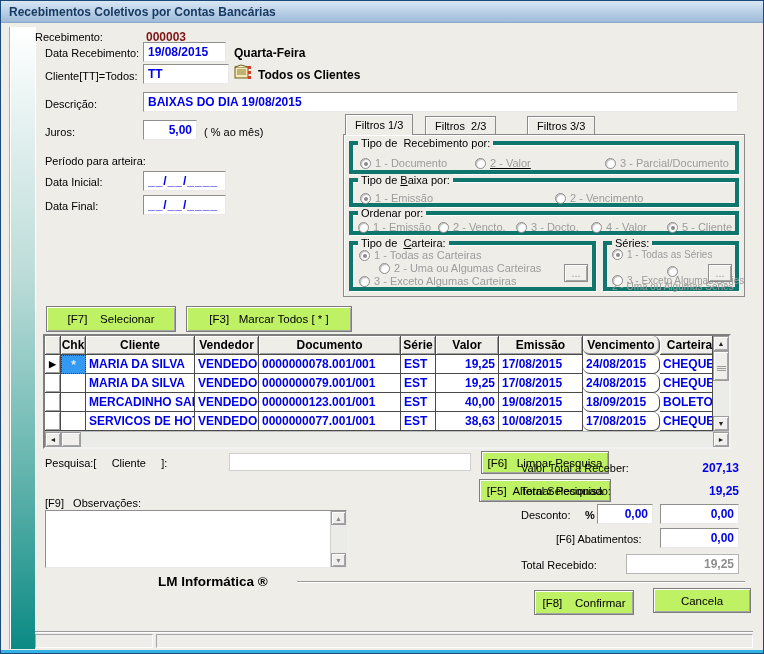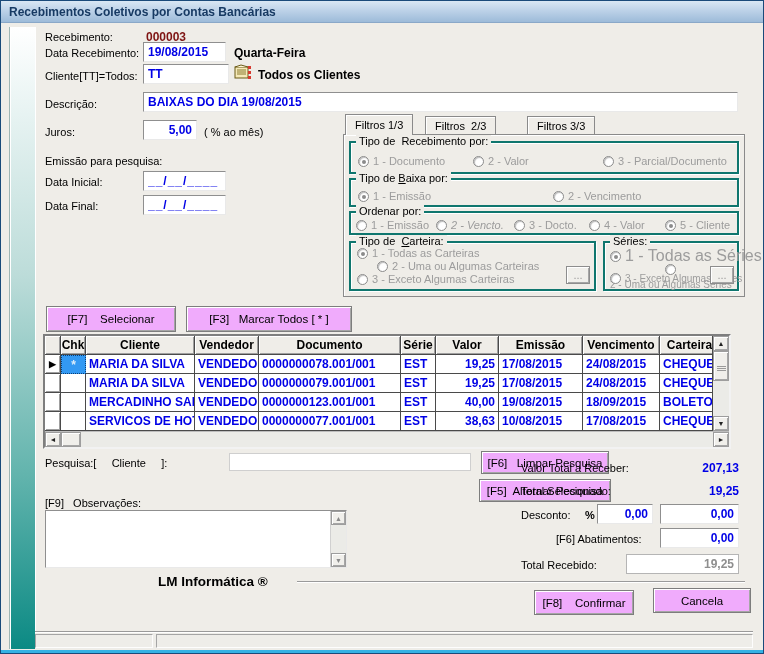--- a/index.html
+++ b/index.html
@@ -12,24 +12,24 @@
   .frame-bottom{position:absolute;left:0;right:0;bottom:0;height:3px;background:#35b2e4;}
   .teal-band{position:absolute;left:10px;top:26px;width:24px;height:622px;
     background:linear-gradient(180deg,#ffffff 0%,#e7f3f2 14%,#bcdcd9 40%,#62b4ad 72%,#0b8a84 100%);
     box-shadow:-1px 0 0 #ffffff,-2px 0 0 #9fb6b4,1px 0 0 #ffffff;}
   .lbl{position:absolute;font-size:11px;color:#000;white-space:pre;}
   .b{font-weight:bold;}
   .tb{position:absolute;background:#fff;border:1px solid #8f8f8f;border-bottom-color:#e9e9e9;border-right-color:#e9e9e9;
      font-size:12px;font-weight:bold;color:#0000e6;padding:0 4px;outline:none;}
   .tb.right{text-align:right;}
   .tb.gray{color:#8e8e8e;}
-  .btn{position:absolute;background:#f0abfc;border:1px solid #7d7d7d;
+  .btn{position:absolute;background:#bef264;border:1px solid #7d7d7d;
      box-shadow:inset 1px 1px 0 #ffffff,inset -1px -1px 0 #a6a6a6;
      font-size:11.5px;color:#000;display:flex;align-items:center;justify-content:center;white-space:pre;cursor:default;}
-  .gb{position:absolute;border:2px solid #0f766e;box-shadow:inset 1px 1px 0 #fff,1px 1px 0 #fff;}
+  .gb{position:absolute;border:4px solid #0f766e;box-shadow:inset 1px 1px 0 #fff,1px 1px 0 #fff;}
   .gb-cap{position:absolute;top:-8px;left:5px;background:#efede8;padding:0 3px;font-size:11px;color:#000;white-space:pre;}
   .radio{position:absolute;display:flex;align-items:center;gap:4px;white-space:nowrap;}
   .rdot{width:11px;height:11px;border-radius:50%;background:#fff;border:1px solid #8b8b8b;
      box-shadow:inset 1px 1px 1px #bdbdbd;position:relative;flex:0 0 auto;}
   .radio.checked .rdot::after{content:"";position:absolute;left:3px;top:3px;width:4px;height:4px;border-radius:50%;background:#8b8b8b;}
   .rlabel{font-size:11px;color:#9c9c9c;}
   .tab{position:absolute;height:19px;background:#efede8;border:1px solid #8a8a8a;border-bottom:none;
      box-shadow:inset 1px 1px 0 #fff;font-size:11px;display:flex;align-items:center;padding:0 9px;white-space:pre;}
   .tab.active{height:21px;z-index:3;}
   .tabpanel{position:absolute;left:342px;top:133px;width:402px;height:163px;border:1px solid #8a8a8a;
@@ -41,21 +41,21 @@
   .grid{position:absolute;left:42px;top:333px;width:688px;height:115px;background:#fff;
      border:2px solid;border-color:#7e7e7e #f2f2f2 #f2f2f2 #7e7e7e;}
   .grow{display:flex;height:19px;}
   .gcell{border-right:1px solid #4a4a4a;border-bottom:1px solid #4a4a4a;overflow:hidden;white-space:nowrap;
      font-size:12px;display:flex;align-items:center;padding:0 3px;}
   .ghead .gcell{background:#efede8;font-weight:bold;justify-content:center;
      box-shadow:inset 1px 1px 0 #fff,inset -1px -1px 0 #9f9f9f;}
   .gind{background:#efede8;box-shadow:inset 1px 1px 0 #fff,inset -1px -1px 0 #9f9f9f;justify-content:center;padding:0;}
   .gdata .gcell{color:#0000e6;font-weight:bold;background:#fff;}
   .c-ind{width:16px;}.c-chk{width:25px;}.c-cliente{width:109px;}.c-vend{width:64px;}.c-doc{width:142px;}
-  .c-serie{width:35px;}.c-valor{width:63px;justify-content:flex-end;}.c-emis{width:84px;}.c-venc{width:77px;}.c-cart{width:60px;}
+  .c-serie{width:35px;}.c-valor{width:63px;justify-content:flex-end;}.c-emis{width:84px;}.c-venc{width:77px;border-radius:7px;}.c-cart{width:60px;}
   .chk-sel{background:#3399f3 !important;color:#dcedfb !important;border:1px dotted #0a3e75;justify-content:center;}
   .vsb{position:absolute;right:0;top:0;width:17px;height:95px;background:#ebebe7;border-left:1px solid #4a4a4a;}
   .hsb{position:absolute;left:0;bottom:0;height:16px;width:684px;background:#ebebe7;border-top:1px solid #bdbdbd;}
   .sb-btn{position:absolute;background:#f0efeb;border:1px solid #9d9d9d;
      box-shadow:inset 1px 1px 0 #fff,inset -1px -1px 0 #a6a6a6;display:flex;align-items:center;justify-content:center;
      font-size:7px;color:#222;}
   .sb-thumb{position:absolute;background:#f0efeb;border:1px solid #9d9d9d;
      box-shadow:inset 1px 1px 0 #fff,inset -1px -1px 0 #a6a6a6;}
   .grip{width:9px;height:1px;background:#9a9a9a;box-shadow:0 2px 0 #9a9a9a,0 4px 0 #9a9a9a;margin:auto;}
   .ta{position:absolute;background:#fff;border:1px solid #8f8f8f;border-bottom-color:#e9e9e9;border-right-color:#e9e9e9;}
@@ -67,21 +67,21 @@
 </style>
 </head>
 <body>
 
 <div class="window">
   <div class="titlebar">
     <span class="title-text">Recebimentos Coletivos por Contas Bancárias</span>
   </div>
   <div class="teal-band"></div>
 
-  <span class="lbl" style="left:44px;top:30px;">Recebimento:</span>
+  <span class="lbl" style="left:34px;top:30px;">Recebimento:</span>
   <span class="lbl b" style="left:145px;top:29px;color:#7e1413;font-size:12px;">000003</span>
 
   <span class="lbl" style="left:44px;top:46px;">Data Recebimento:</span>
   <input class="tb" style="left: 142px; top: 41px; width: 83px; height: 20px;" readonly="" value="19/08/2015">
   <span class="lbl b" style="left:233px;top:45px;font-size:12px;">Quarta-Feira</span>
 
   <span class="lbl" style="left:44px;top:69px;">Cliente[TT]=Todos:</span>
   <input class="tb" style="left: 142px; top: 63px; width: 86px; height: 20px;" readonly="" value="TT">
   <span style="position:absolute;left:233px;top:62px;width:19px;height:18px;">
     <svg width="19" height="18" viewBox="0 0 19 18">
@@ -97,38 +97,38 @@
   </span>
   <span class="lbl b" style="left:257px;top:67px;font-size:12px;">Todos os Clientes</span>
 
   <span class="lbl" style="left:44px;top:97px;">Descrição:</span>
   <input class="tb" style="left: 142px; top: 91px; width: 595px; height: 20px;" readonly="" value="BAIXAS DO DIA 19/08/2015">
 
   <span class="lbl" style="left:44px;top:125px;">Juros:</span>
   <input class="tb right" style="left: 142px; top: 119px; width: 54px; height: 20px;" readonly="" value="5,00">
   <span class="lbl" style="left:203px;top:125px;">( % ao mês)</span>
 
-  <span class="lbl" style="left:44px;top:154px;">Emissão para pesquisa:</span>
+  <span class="lbl" style="left:44px;top:154px;">Período para arteira:</span>
   <span class="lbl" style="left:44px;top:175px;">Data Inicial:</span>
   <input class="tb" style="left: 142px; top: 170px; width: 83px; height: 20px; letter-spacing: 1px;" readonly="" value="__/__/____">
   <span class="lbl" style="left:44px;top:199px;">Data Final:</span>
   <input class="tb" style="left: 142px; top: 194px; width: 83px; height: 20px; letter-spacing: 1px;" readonly="" value="__/__/____">
 
   <div class="tab active" style="left:344px;top:113px;z-index:3;">Filtros 1/3</div>
   <div class="tab" style="left:424px;top:115px;">Filtros  2/3</div>
   <div class="tab" style="left:508px;top:115px;margin-left:18px;">Filtros 3/3</div>
   <div class="tabpanel"></div>
 
   <div class="gb" style="left:348px;top:140px;width:390px;height:33px;z-index:2;">
     <span class="gb-cap">Tipo de  Recebimento por:</span>
     <label class="radio checked" style="left:7px;top:12px;">
       <span class="rdot"></span>
       <span class="rlabel">1 - Documento</span>
       </label>
-    <label class="radio" style="left:122px;top:12px;">
+    <label class="radio" style="left:122px;top:12px;text-decoration:underline;">
       <span class="rdot"></span>
       <span class="rlabel">2 - Valor</span>
       </label>
     <label class="radio" style="left:252px;top:12px;">
       <span class="rdot"></span>
       <span class="rlabel">3 - Parcial/Documento</span>
       </label>
   </div>
 
   <div class="gb" style="left:348px;top:177px;width:390px;height:29px;z-index:2;">
@@ -142,21 +142,21 @@
       <span class="rlabel">2 - Vencimento</span>
       </label>
   </div>
 
   <div class="gb" style="left:348px;top:210px;width:390px;height:24px;z-index:2;">
     <span class="gb-cap">Ordenar por:</span>
     <label class="radio" style="left:5px;top:6px;">
       <span class="rdot"></span>
       <span class="rlabel">1 - Emissão</span>
       </label>
-    <label class="radio" style="left:85px;top:6px;font-style:italic;">
+    <label class="radio" style="left:85px;top:6px;">
       <span class="rdot"></span>
       <span class="rlabel">2 - Vencto.</span>
       </label>
     <label class="radio" style="left:163px;top:6px;">
       <span class="rdot"></span>
       <span class="rlabel">3 - Docto.</span>
       </label>
     <label class="radio" style="left:238px;top:6px;align-items:flex-end;">
       <span class="rdot"></span>
       <span class="rlabel">4 - Valor</span>
@@ -181,21 +181,21 @@
       <span class="rdot"></span>
       <span class="rlabel">3 - Exceto Algumas Carteiras</span>
       </label>
     <div class="dots-btn" style="right:4px;bottom:5px;">...</div>
   </div>
 
   <div class="gb" style="left:602px;top:240px;width:136px;height:50px;z-index:2;">
     <span class="gb-cap">Séries:</span>
     <label class="radio checked" style="left:5px;top:4px;">
       <span class="rdot"></span>
-      <span class="rlabel" style="font-size:16px;">1 - Todas as Séries</span>
+      <span class="rlabel" style="font-size:10px;">1 - Todas as Séries</span>
       </label>
     <label class="radio" style="left:5px;top:21px;flex-direction:column;">
       <span class="rdot"></span>
       <span class="rlabel" style="font-size:10px;">2 - Uma ou Algumas Séries</span>
       </label>
     <label class="radio" style="left:5px;top:30px;">
       <span class="rdot"></span>
       <span class="rlabel" style="font-size:10px;">3 - Exceto Algumas Séries</span>
       </label>
     <div class="dots-btn" style="right:3px;bottom:5px;">...</div>

